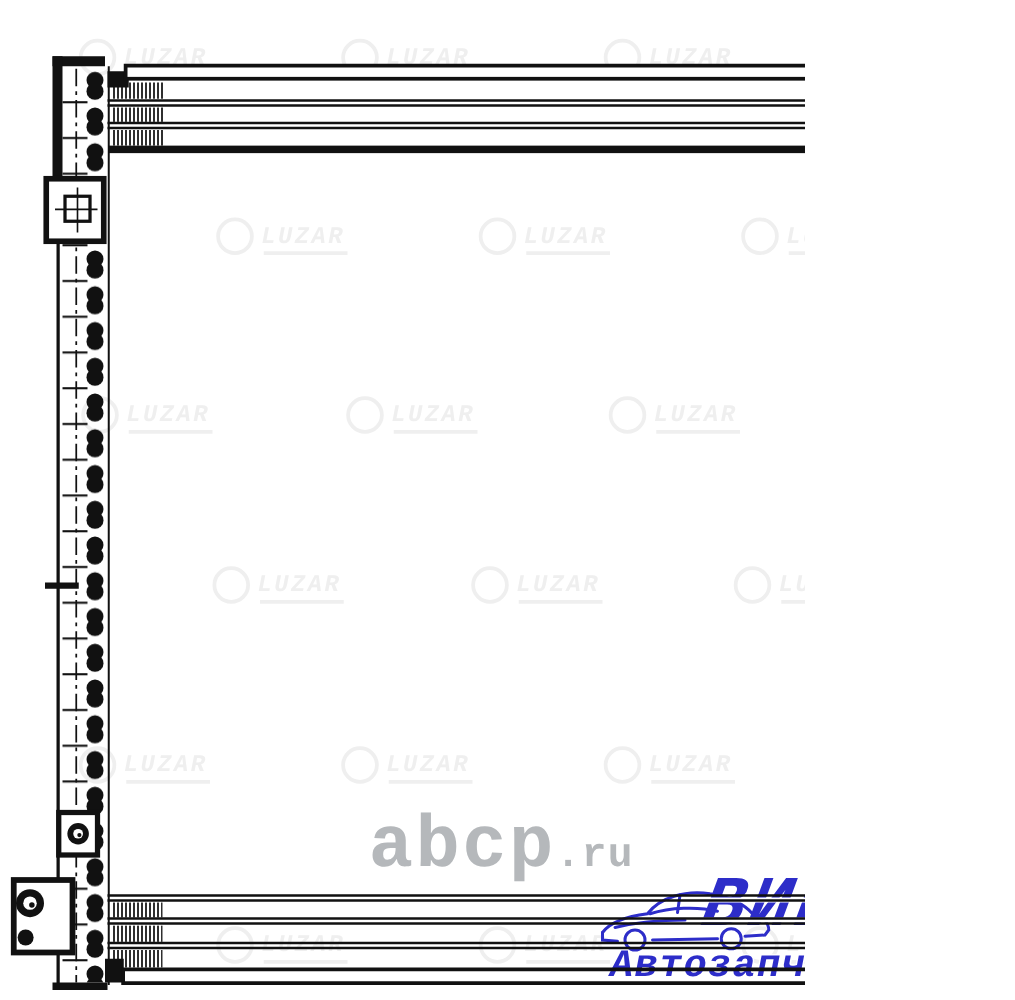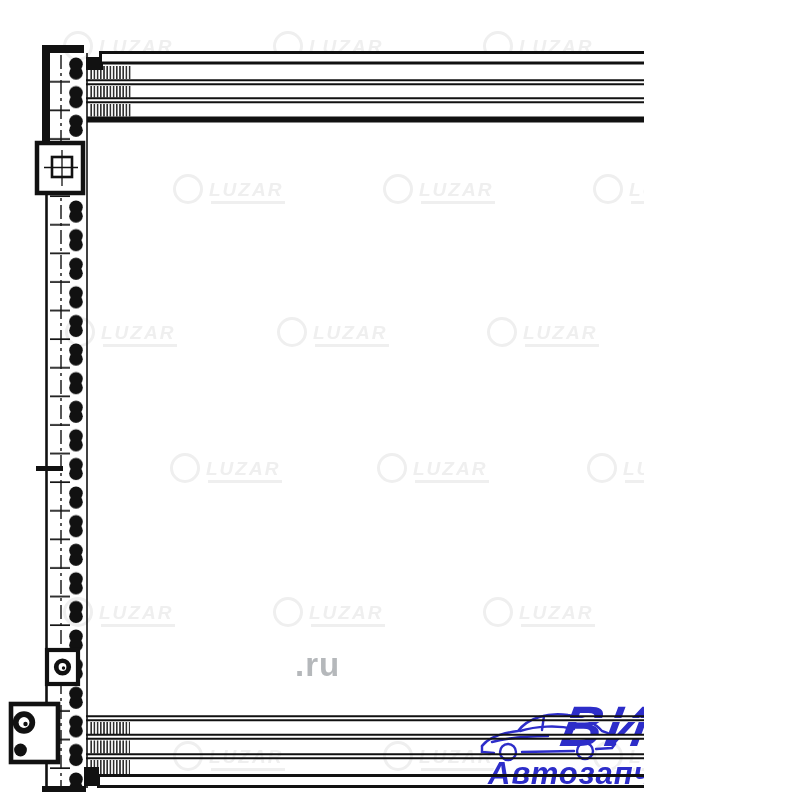--- a/index.html
+++ b/index.html
@@ -1,17 +1,17 @@
 <!DOCTYPE html>
 <html><head>
 <meta charset="utf-8">
 <style>
   html,body{margin:0;padding:0;background:#fff;}
   #stage{position:relative;width:644px;height:800px;overflow:hidden;background:#fff;
-         font-family:Liberation Sans, sans-serif;}
+         font-family:Liberation Mono, monospace;}
   #stage *{pointer-events:none;}
 
   
   .wm-layer{position:absolute;inset:0;z-index:1;}
   .wm{position:absolute;display:flex;align-items:center;gap:6px;color:var(--wm-color,#efefef);}
   .wm-ring{width:24px;height:24px;border:3.5px solid currentColor;border-radius:50%;flex:0 0 auto;}
   .wm-text{font-weight:bold;font-style:italic;font-size:19px;letter-spacing:2px;position:relative;line-height:1;}
   .wm-text::after{content:"";position:absolute;left:2px;right:-2px;bottom:-5px;height:2.5px;background:currentColor;}
 
   
@@ -120,20 +120,21 @@
       <span class="wm-ring"></span>
       <span class="wm-text">LUZAR</span>
     </div>
       <div class="wm" style="left: 593px; top: 741px;">
       <span class="wm-ring"></span>
       <span class="wm-text">LUZAR</span>
     </div>
     </div>
 
   <div class="abcp">
+    <span class="abcp-main">abcp</span>
       <span class="abcp-tld">.ru</span>
   </div>
 
   <div class="logo">
     <svg class="logo-car" width="140" height="62" viewBox="0 0 140 62">
       <g fill="none" stroke="currentColor" stroke-width="2.4" stroke-linecap="round">
         <path d="M4 44 C10 36 24 31 40 29 C50 16 70 10 90 13 C106 15 118 22 124 29 C132 31 137 36 137 42 L134 46 L118 47"></path>
         <path d="M4 44 L4 50 L16 51"></path>
         <path d="M44 50 L96 49"></path>
         <path d="M42 29 C58 24 80 23 96 27"></path>

